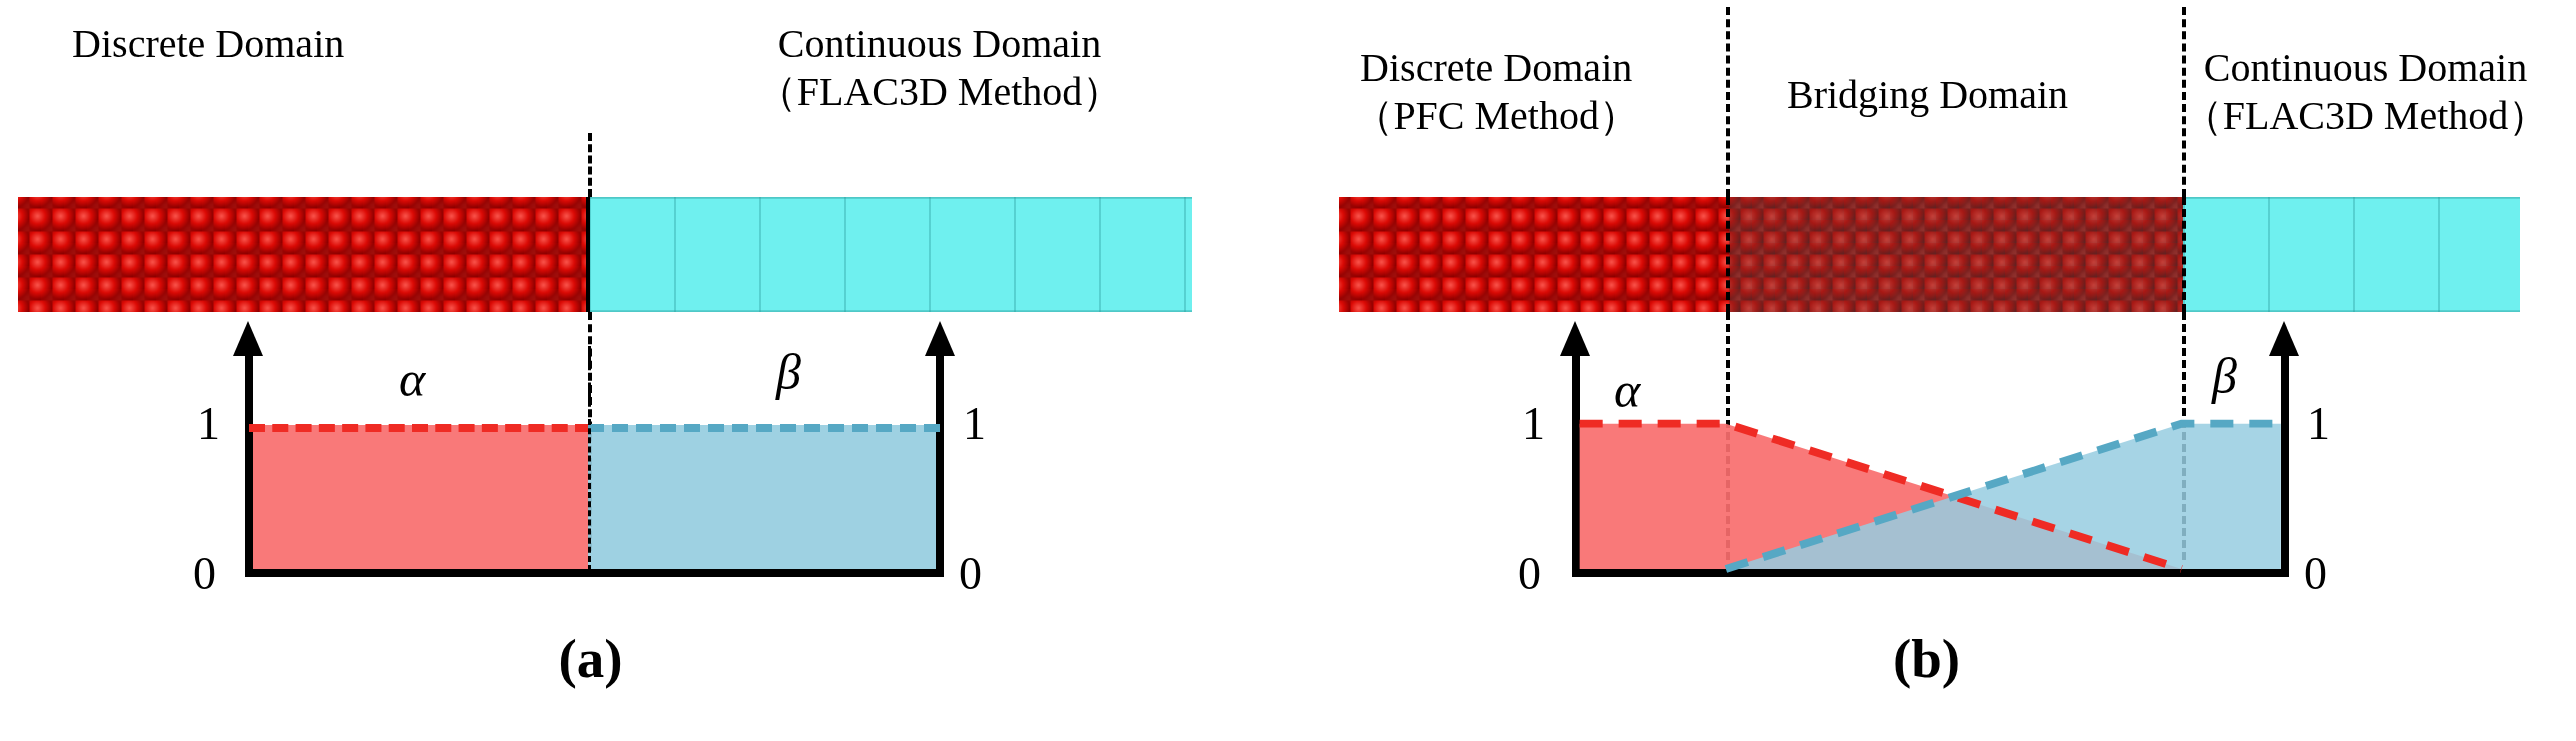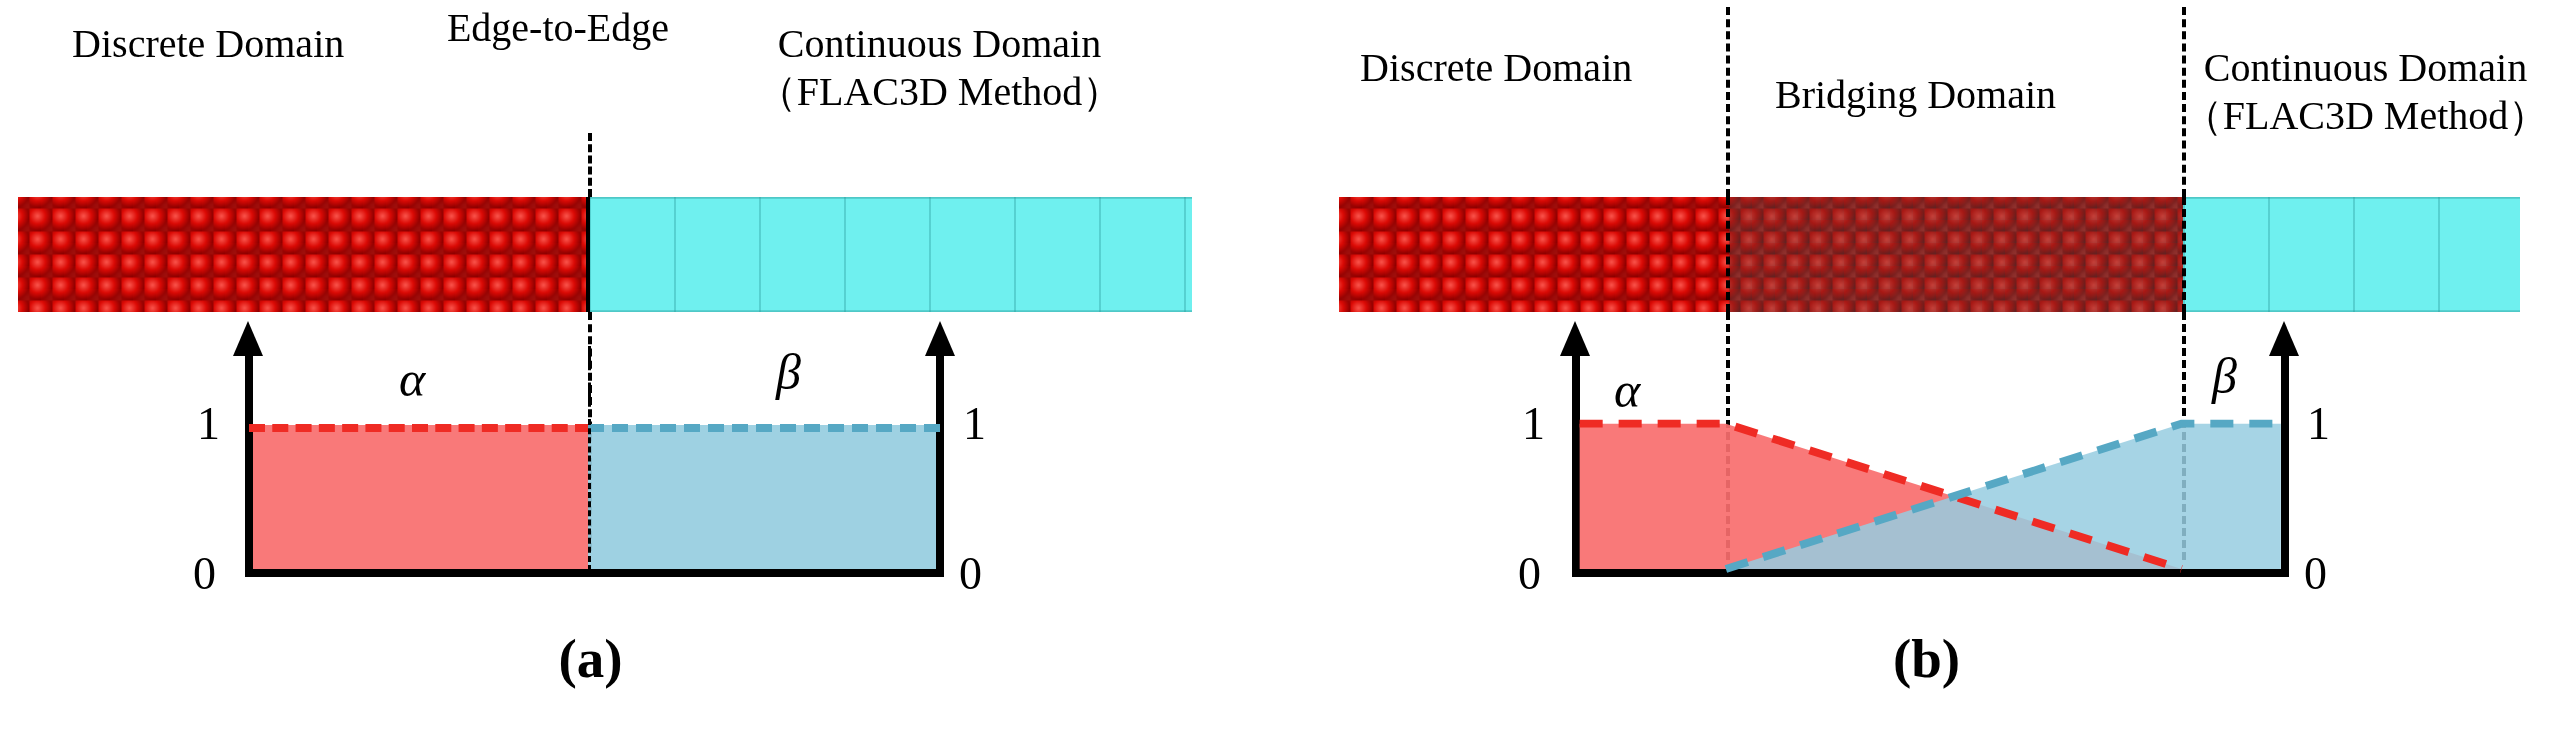--- a/index.html
+++ b/index.html
@@ -127,21 +127,20 @@
 
 <div class="figure">
 
   <div class="panel panel-a">
 
     <div class="dom-label" style="left:17.7px;top:19.5px;width:381px;">
       <span class="l1">Discrete Domain</span>
     </div>
 
     <div class="dom-label" style="left:425px;top:3.5px;width:266px;">
-      <span class="l1">Edge-to-Edge</span>
     </div>
 
     <div class="dom-label" style="left:700px;top:19.5px;width:479px;">
       <span class="l1">Continuous Domain</span>
       <span class="l2">（FLAC3D Method）</span>
     </div>
 
     <div class="dash-vline" style="left:588px;top:133px;height:64px;"></div>
 
     <div class="strip strip-discrete" style="left:17.7px;top:197px;width:572px;"></div>
@@ -179,23 +178,24 @@
       <div class="greek" style="left:776px;top:28px;">β</div>
     </div>
 
     <div class="caption" style="left:502px;top:631px;width:177px;">(a)</div>
   </div>
 
   <div class="panel panel-b">
 
     <div class="dom-label" style="left:17.7px;top:44px;width:381px;">
       <span class="l1">Discrete Domain</span>
-    </div>
-
-    <div class="dom-label" style="left:428px;top:71px;width:399px;">
+      <span class="l2">（PFC Method）</span>
+    </div>
+
+    <div class="dom-label" style="left:440px;top:71px;width:399px;">
       <span class="l1">Bridging Domain</span>
     </div>
 
     <div class="dom-label" style="left:878px;top:44px;width:399px;">
       <span class="l1">Continuous Domain</span>
       <span class="l2">（FLAC3D Method）</span>
     </div>
 
     <div class="dash-vline" style="left:438px;top:7px;height:190px;"></div>
     <div class="dash-vline" style="left:894px;top:7px;height:190px;"></div>

